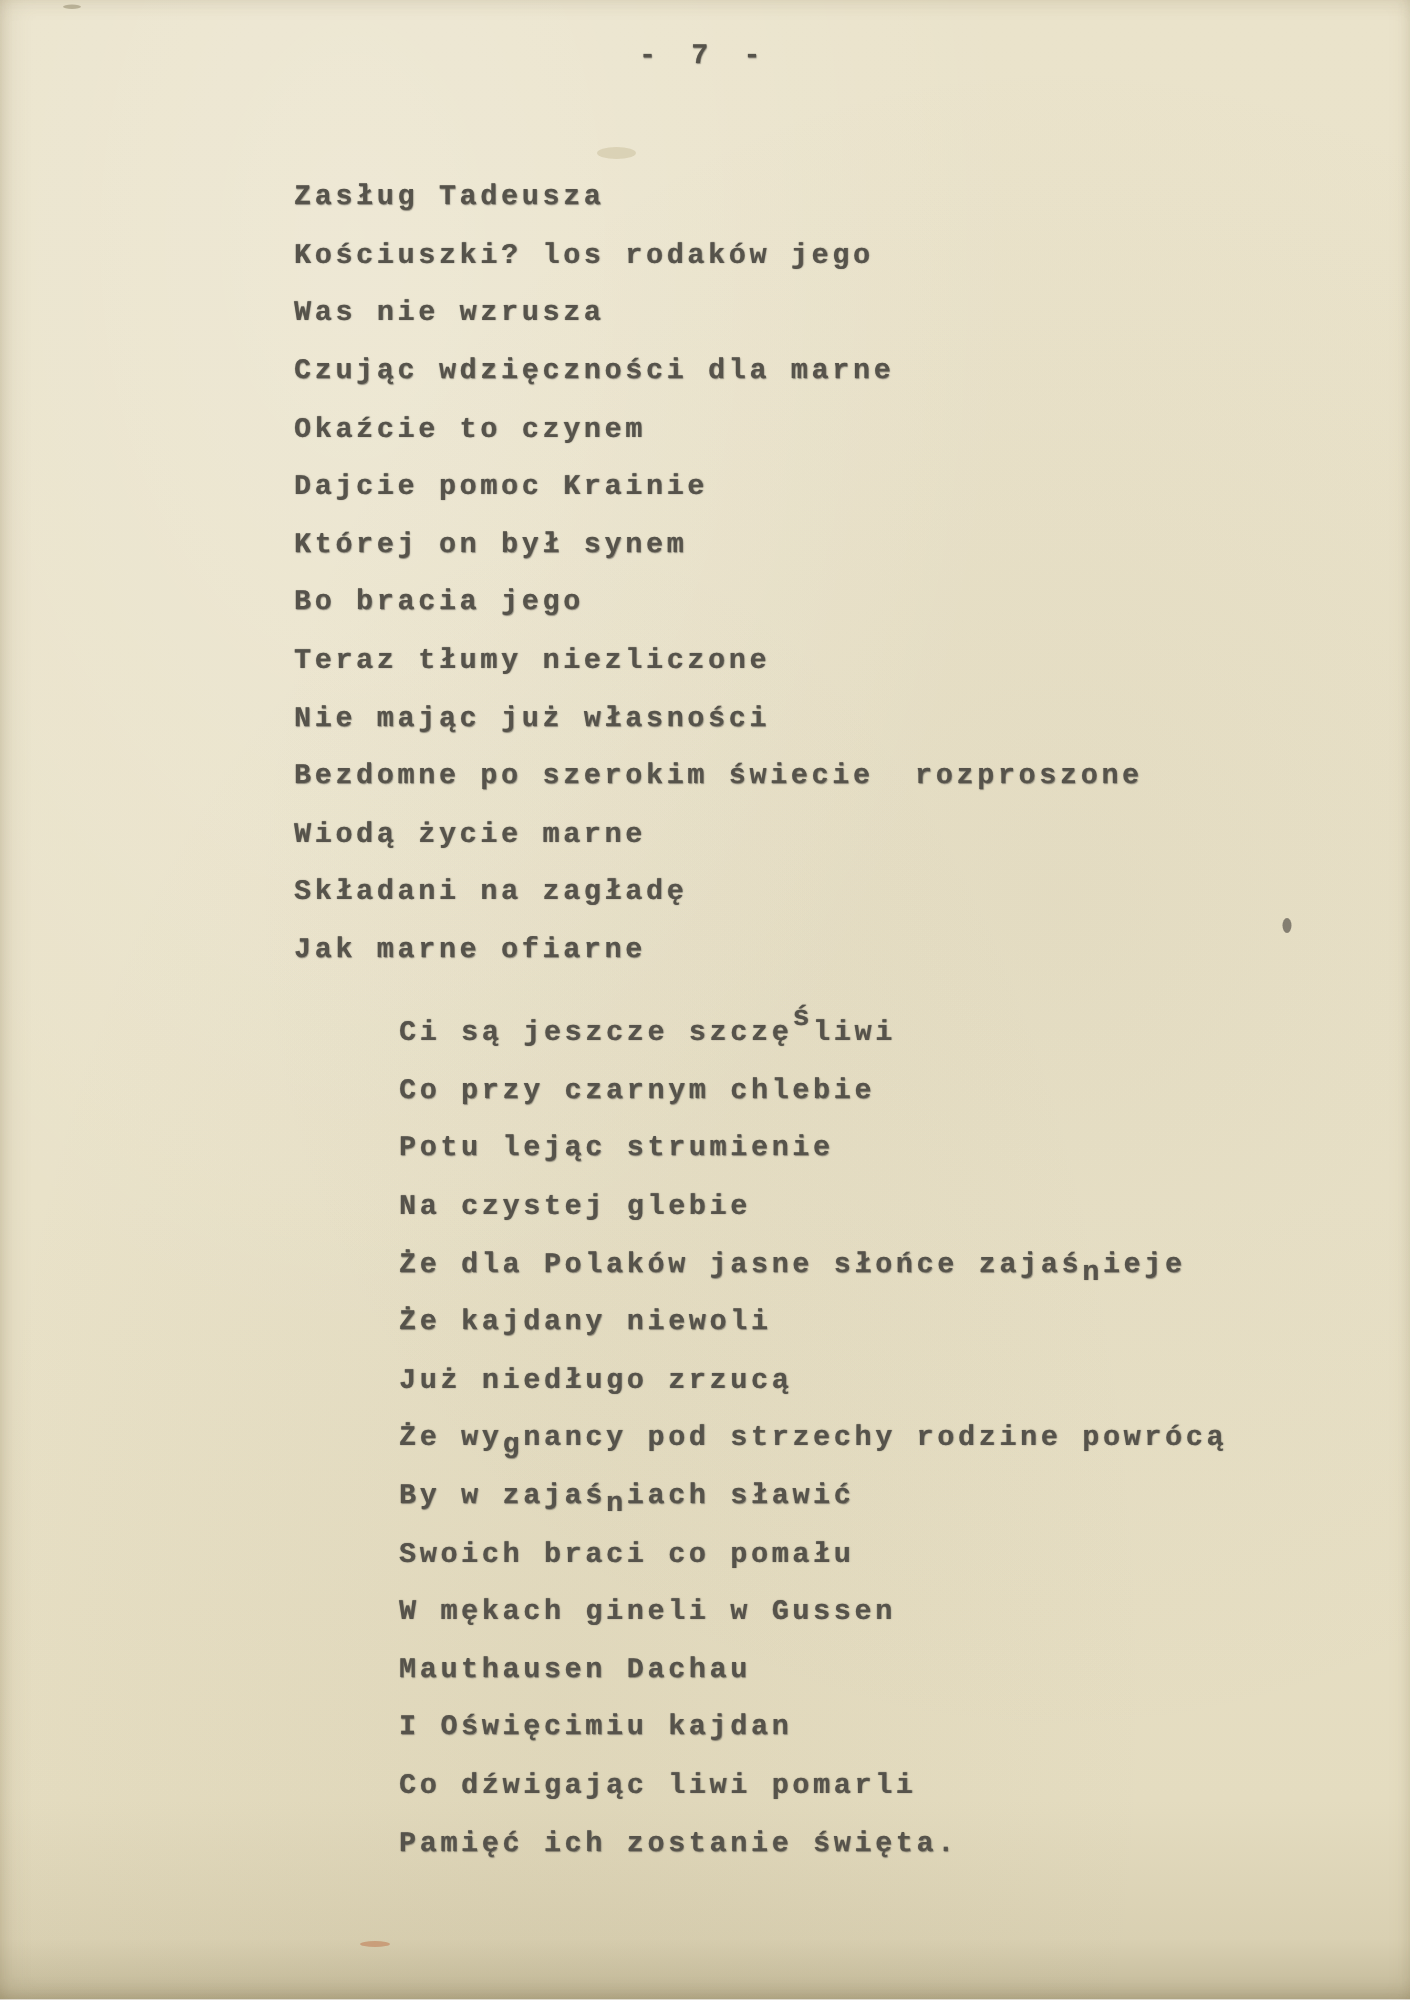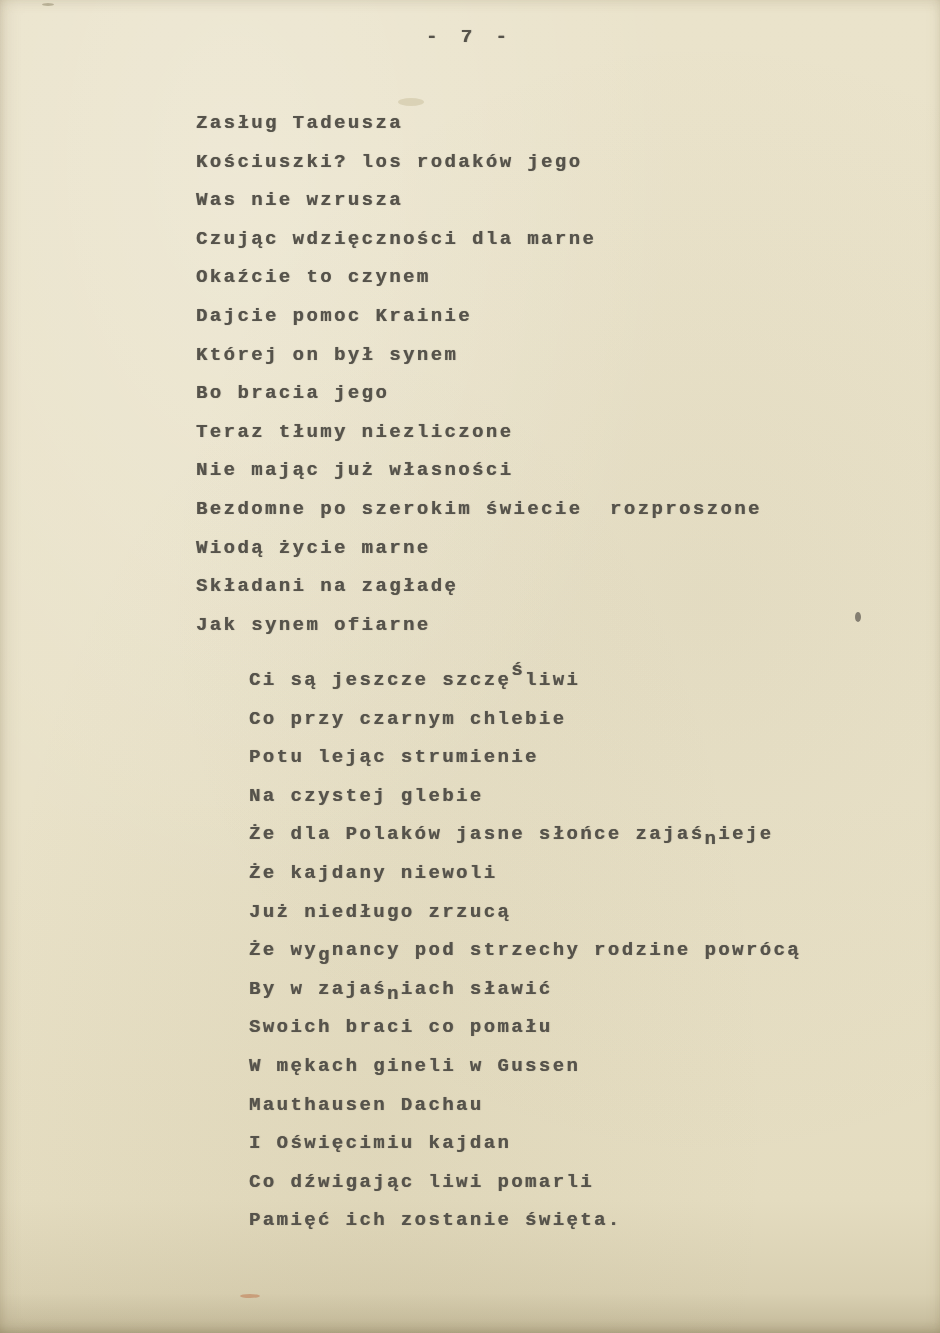--- a/index.html
+++ b/index.html
@@ -23,23 +23,23 @@
   .ink{
     color:#56534b;
     text-shadow:0.4px 0.4px 0.8px rgba(86,83,75,0.65), -0.2px 0.2px 0.5px rgba(86,83,75,0.35);
   }
   .page-number{
     position:absolute;top:26px;left:426px;
     font-size:19px;font-weight:bold;letter-spacing:6px;
   }
   .stanza{position:absolute;}
   .stanza-1{top:112px;left:196px;}
-  .stanza-2{top:669px;left:249px;}
+  .stanza-2{top:669px;left:266px;}
   .line{
-    height:38.6px;display:flex;align-items:flex-start;
+    height:38.6px;display:flex;align-items:center;
     font-size:19px;font-weight:bold;letter-spacing:2.4px;
     filter:blur(0.25px);
   }
   .line span{white-space:pre;}
   .line span.sup{position:relative;top:-10px;}
   .line span.sub{position:relative;top:5px;}
   .artifact{position:absolute;border-radius:50%;opacity:0.85;}
 </style>
 </head>
 <body>
@@ -81,21 +81,21 @@
       <div class="line ink">
         <span>Bezdomne po szerokim świecie  rozproszone</span>
       </div>
       <div class="line ink">
         <span>Wiodą życie marne</span>
       </div>
       <div class="line ink">
         <span>Składani na zagładę</span>
       </div>
       <div class="line ink">
-        <span>Jak synem ofiarne</span>
+        <span>Jak marne ofiarne</span>
       </div>
     </div>
 
   <div class="stanza stanza-2">
       <div class="line ink">
         <span>Ci są jeszcze szczę</span>
         <span class="sup">ś</span>
         <span>liwi</span>
       </div>
       <div class="line ink">

